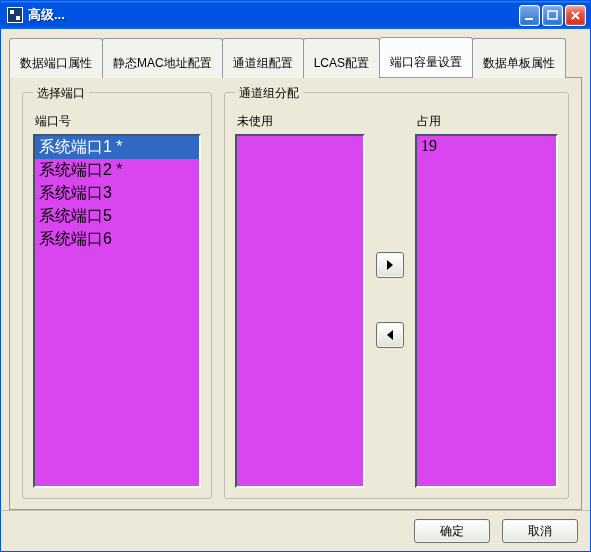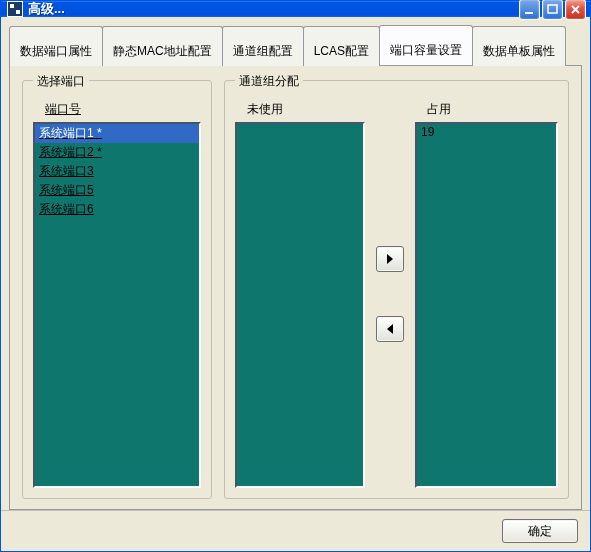--- a/index.html
+++ b/index.html
@@ -15,21 +15,21 @@
   }
   .window {
     width: 591px;
     height: 552px;
     border: 1px solid #0054e3;
     background: #ece9d8;
     display: flex;
     flex-direction: column;
   }
   .titlebar {
-    height: 16px;
+    height: 28px;
     background: linear-gradient(to bottom, #3c8cf0 0%, #0054e3 8%, #0054e3 40%, #0050dd 88%, #0860e9 95%, #0e6af5 100%);
     display: flex;
     align-items: center;
     padding: 0 4px 0 6px;
     color: #fff;
   }
   .titlebar .sysicon {
     width: 16px;
     height: 16px;
     background: #1a3a6a;
@@ -115,48 +115,48 @@
     display: flex;
     flex-direction: column;
   }
   .groupbox .legend {
     position: absolute;
     top: -8px;
     left: 10px;
     background: #ece9d8;
     padding: 0 4px;
   }
-  .gb-left { width: 190px; text-decoration: underline; }
+  .gb-left { width: 190px; }
   .gb-right { flex: 1; }
 
-  .col-label { margin: 2px 0 4px 12px; }
+  .col-label { margin: 2px 0 4px 2px; }
   .listbox {
     border: 2px inset #fff;
     border-top-color: #7f9db9;
     border-left-color: #7f9db9;
-    background: #0f766e;
+    background: #d946ef;
     flex: 1;
     overflow: hidden;
-    font-size: 12px;
+    font-size: 16px;
   }
   .listbox .item {
     padding: 1px 4px;
     white-space: nowrap;
     cursor: default;
   }
   .listbox .item.selected {
     background: #316ac5;
     color: #fff;
   }
 
   .cols3 { display: flex; gap: 8px; flex: 1; }
   .col { display: flex; flex-direction: column; }
   .col.unused { width: 130px; }
   .col.mid   { width: 34px; align-items: center; justify-content: center; gap: 44px; }
-  .col.used  { flex: 1; }
+  .col.used  { flex: 1; font-family: Liberation Serif, serif; }
 
   .arrowbtn {
     width: 28px;
     height: 26px;
     border: 1px solid #707070;
     background: linear-gradient(to bottom, #fff, #e2e2da);
     border-radius: 3px;
     display: flex;
     align-items: center;
     justify-content: center;
@@ -260,15 +260,18 @@
           </div>
         </div>
       </div>
 
     </div>
 
     <div class="footer">
       <div class="btn">
           <span>确定</span>
         </div>
+      <div class="btn">
+          <span>取消</span>
+        </div>
     </div>
   </div>
 </div>
 
 </body></html>

